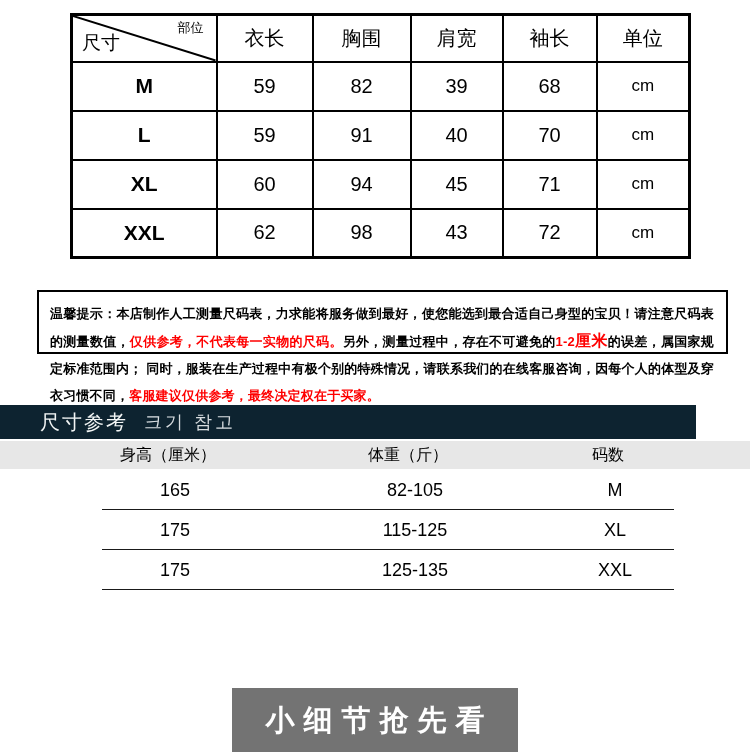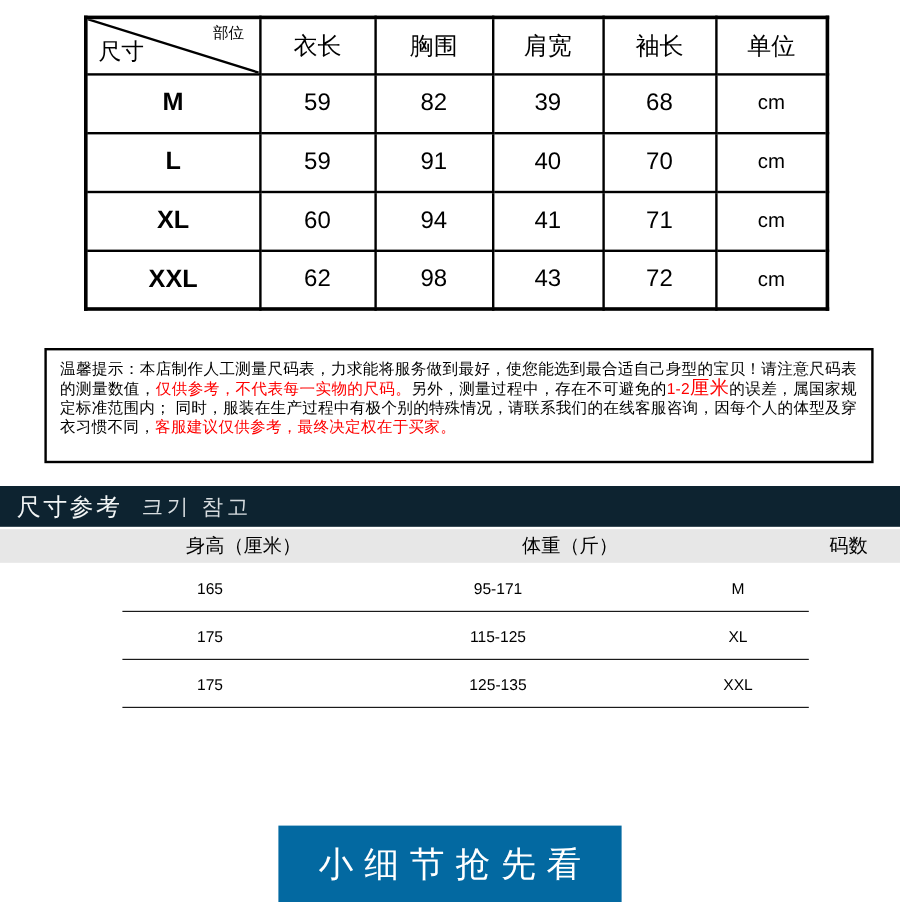--- a/index.html
+++ b/index.html
@@ -20,62 +20,61 @@
   .size-table .col-head{font-size:20px;}
   .size-table .size-label{font-size:21px;font-weight:bold;}
   .size-table .num{font-size:20px;}
   .size-table .unit{font-size:17px;}
   .corner-cell{position:relative;}
   .corner-cell svg{position:absolute;top:0;left:0;width:100%;height:100%;display:block;}
   .corner-top{position:absolute;top:3px;right:12px;font-size:13px;}
   .corner-bottom{position:absolute;bottom:5px;left:9px;font-size:19px;}
   
   .warning{
-    position:absolute;top:290px;left:37px;width:691px;height:96px;
+    position:absolute;top:290px;left:37px;width:691px;height:64px;
     box-sizing:border-box;border:2px solid #000;
     padding:8px 12px 0 11px;
-    font-size:13px;font-weight:normal;line-height:16px;
+    font-size:13px;font-weight:bold;line-height:27px;
     text-align:justify;letter-spacing:0.2px;
   }
   .warning .red{color:#fe0000;}
   .warning .red-big{color:#fe0000;font-size:16px;}
   
   .ref-bar{
-    position:absolute;top:405px;left:0;width:750px;height:34px;
+    position:absolute;top:405px;left:0;width:696px;height:34px;
     background:#0d2330;color:#f2f5f5;
-    display:flex;align-items:center;box-sizing:border-box;padding-left:14px;
+    display:flex;align-items:center;box-sizing:border-box;padding-left:40px;
     font-size:20px;letter-spacing:2px;
   }
   .ref-bar .kr{margin-left:16px;font-size:18px;color:#d8dde0;letter-spacing:3px;}
   
   .ref-head{
     position:absolute;top:441px;left:0;width:750px;height:28px;
     background:#e7e7e7;
     display:grid;grid-template-columns:230px 250px 150px;
-    box-sizing:border-box;padding-left:88px;
+    box-sizing:border-box;padding-left:53px;
     align-items:center;justify-items:center;
     font-size:16px;
-    gap:32px;
   }
   .ref-rows{position:absolute;top:470px;left:0;width:750px;}
   .ref-row{
     position:relative;height:40px;
     display:grid;grid-template-columns:230px 250px 150px;
     box-sizing:border-box;padding-left:60px;
     align-items:center;justify-items:center;
-    font-size:13px;
+    font-size:18px;
   }
   .ref-row .sep{position:absolute;left:102px;right:76px;bottom:0;height:1px;background:#1a1a1a;}
   
   .banner{
     position:absolute;top:688px;left:232px;width:286px;height:65px;
-    background:#0369a1;color:#fff;
+    background:#737373;color:#fff;
     display:flex;align-items:center;justify-content:center;
     font-family:"DejaVu Serif","Liberation Serif",serif;
-    font-size:29px;font-weight:normal;letter-spacing:9px;padding-left:9px;
+    font-size:29px;font-weight:bold;letter-spacing:9px;padding-left:9px;
     box-sizing:border-box;
   }
 </style>
 </head>
 <body>
 
 <table class="size-table">
   <colgroup>
     <col style="width:145px">
       <col style="width:96px">
@@ -112,21 +111,21 @@
     <td class="num">59</td>
     <td class="num">91</td>
     <td class="num">40</td>
     <td class="num">70</td>
     <td class="unit">cm</td>
   </tr>
   <tr class="body">
     <td class="size-label">XL</td>
     <td class="num">60</td>
     <td class="num">94</td>
-    <td class="num">41</td>
+    <td class="num">45</td>
     <td class="num">71</td>
     <td class="unit">cm</td>
   </tr>
   <tr class="body">
     <td class="size-label">XXL</td>
     <td class="num">62</td>
     <td class="num">98</td>
     <td class="num">43</td>
     <td class="num">72</td>
     <td class="unit">cm</td>
@@ -145,21 +144,21 @@
 
 <div class="ref-head">
   <span>身高（厘米）</span>
   <span>体重（斤）</span>
   <span>码数</span>
 </div>
 
 <div class="ref-rows">
   <div class="ref-row">
     <span>165</span>
-    <span>95-171</span>
+    <span>82-105</span>
     <span>M</span>
     <div class="sep"></div>
   </div>
   <div class="ref-row">
     <span>175</span>
     <span>115-125</span>
     <span>XL</span>
     <div class="sep"></div>
   </div>
   <div class="ref-row">

